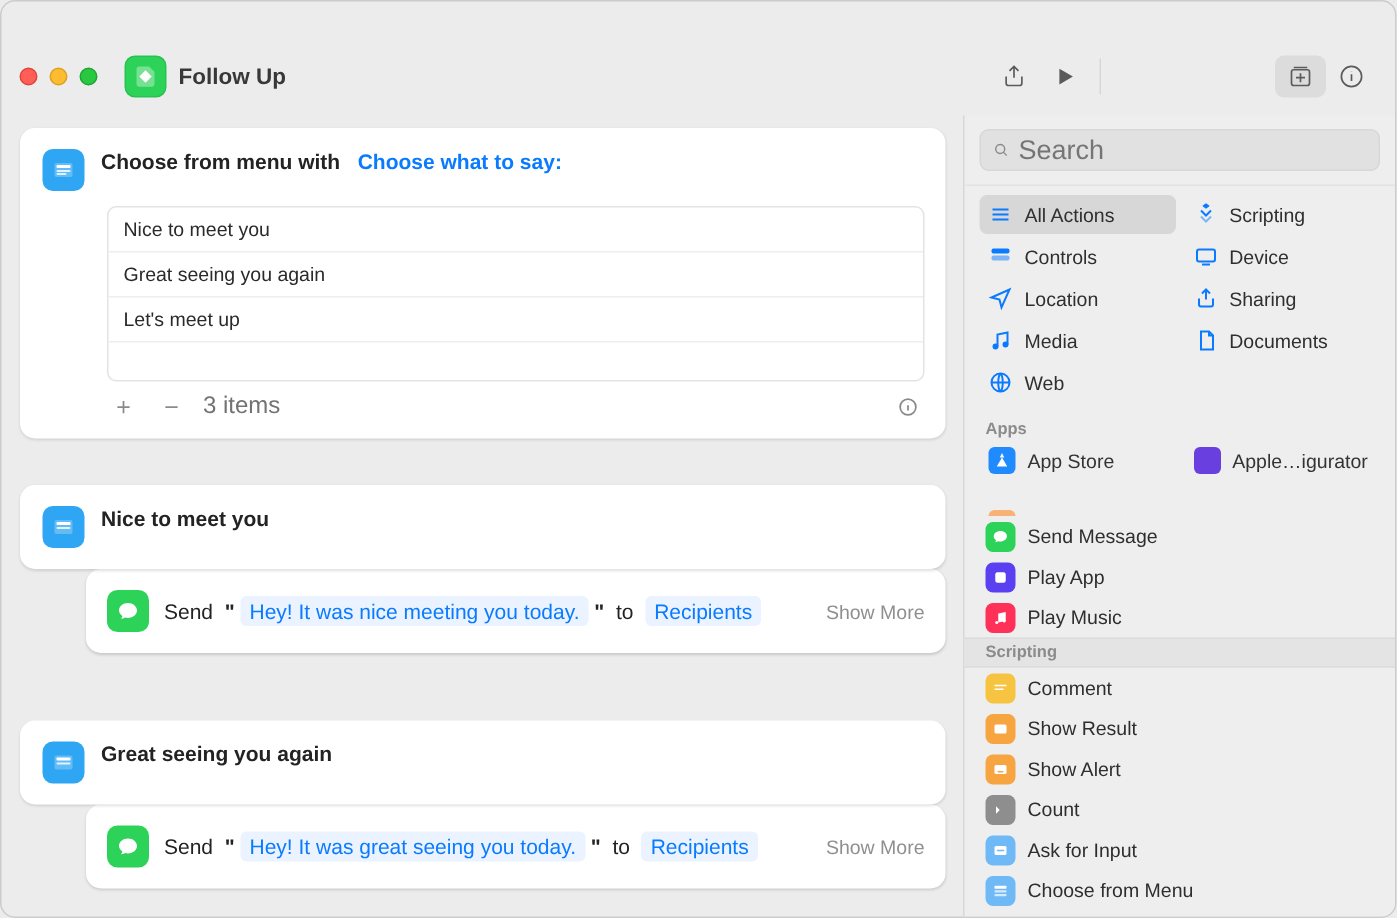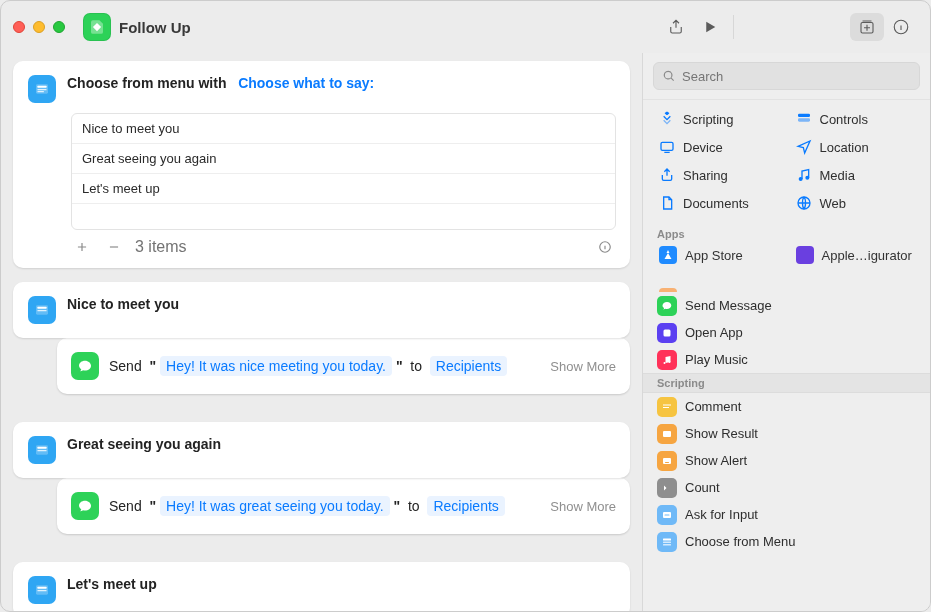--- a/index.html
+++ b/index.html
@@ -1,36 +1,36 @@
 <!DOCTYPE html>
 <html><head>
 <meta charset="utf-8">
 <style>
   * { box-sizing: border-box; margin: 0; padding: 0; font-family: -apple-system, BlinkMacSystemFont, "Helvetica Neue", sans-serif; }
   body { width: 931px; height: 612px; overflow: hidden; background: #ececec; border-radius: 10px; border:1px solid #ccc; display:flex; flex-direction:column; }
 
   
-  .titlebar { height: 52px; display:flex; align-items:center; padding: 0 12px; }
+  .titlebar { height: 52px; display:flex; align-items:center; padding: 0 12px; margin-top: 24px; }
   .traffic { display:flex; gap:8px; margin-right:18px;}
   .dot { width:12px; height:12px; border-radius:50%; }
   .dot.red{background:#ff5f57;border:0.5px solid #e04439;}
   .dot.yellow{background:#febc2e;border:0.5px solid #dba024;}
   .dot.green{background:#28c840;border:0.5px solid #1fa531;}
   .app-badge { width:28px; height:28px; border-radius:7px; background:#2dd258; display:flex; align-items:center; justify-content:center; margin-right:8px; box-shadow: inset 0 0 0 1px rgba(0,0,0,.08);}
   .app-badge svg{width:18px;height:18px;fill:white;}
   .title-text { font-size:15px; font-weight:600; color:#383838;}
   .titlebar-spacer{flex:1;}
   .tb-btn { width:34px; height:28px; display:flex; align-items:center; justify-content:center; color:#5b5b5b; border-radius:6px;}
   .tb-btn svg{width:18px;height:18px;stroke:#5b5b5b;fill:none;stroke-width:1.5;}
   .tb-sep{width:1px;height:24px;background:#d7d7d7;margin:0 6px;}
   .tb-btn.active{background:#dcdcdc;}
 
   .body-wrap{flex:1;display:flex;min-height:0;}
   
-  .left { flex:1; padding: 8px 12px 0 12px; overflow-y:auto; display:flex; flex-direction:column; gap:14px;}
+  .left { flex:1; padding: 8px 12px 0 12px; overflow-y:auto; display:flex; flex-direction:column; gap:31px;}
   .card { background:#fff; border-radius:10px; box-shadow:0 1px 2px rgba(0,0,0,.12); position:relative; padding-bottom:0;}
   .card-body-row{display:flex;align-items:flex-start;gap:10px;padding:14px 14px 10px 14px;}
   .card .left-slot{width:30px;flex:0 0 30px;display:flex;justify-content:center;}
   .ci{width:28px;height:28px;border-radius:7px;display:flex;align-items:center;justify-content:center;flex:0 0 28px;}
   .ci.blue{background:#2fa6f3;}
   .ci.green{background:#2dd258;}
   .ci svg{width:16px;height:16px;fill:white;}
   .card-text{font-size:14px;color:#232323;}
   .card-text strong{font-weight:600;}
   .token{color:#0a7bff;}
@@ -56,21 +56,21 @@
   .quote-pill{background:#eaf3ff;color:#0a7bff;padding:2px 6px;border-radius:4px;font-weight:500;margin-top:44px;}
   .recip{color:#0a7bff;padding:2px 6px;background:#eaf3ff;border-radius:4px;}
   .showmore{margin-left:auto;color:#8f8f8f;font-size:13px;}
   .left::-webkit-scrollbar{display:none;}
 
   
   .right{width:288px;flex:0 0 288px;border-left:1px solid #d8d8d8;background:#eeeeee;display:flex;flex-direction:column;min-height:0;}
   .search-wrap{padding:9px 10px;border-bottom:1px solid #e2e2e2;}
   .search{display:flex;align-items:center;gap:6px;background:#e1e1e1;border-radius:6px;height:28px;padding:0 8px;border:1px solid #d7d7d7;}
   .search svg{width:14px;height:14px;fill:#8a8a8a;}
-  .search input{border:none;background:transparent;outline:none;font-size:13px;color:#4d7c0f;flex:1;}
+  .search input{border:none;background:transparent;outline:none;font-size:18px;color:#4d7c0f;flex:1;}
   .cats{display:grid;grid-template-columns:1fr 1fr;gap:2px 6px;padding:6px 10px 8px 10px;}
   .cat{display:flex;align-items:center;gap:8px;height:26px;padding:0 6px;border-radius:5px;font-size:13px;color:#2f2f2f;}
   .cat.sel{background:#d7d7d7;}
   .cat .cicon{width:16px;height:16px;display:flex;align-items:center;justify-content:center;}
   .cat .cicon svg{width:16px;height:16px;}
   .apps-head{font-size:11px;font-weight:600;color:#8b8b8b;padding:4px 14px 2px;}
   .apps-grid{display:grid;grid-template-columns:1fr 1fr;gap:16px 6px;padding:0 10px 6px 10px;}
   .app{display:flex;align-items:center;gap:8px;height:26px;padding:0 6px;font-size:13px;color:#333;}
   .app .aicon{width:18px;height:18px;border-radius:4px;display:flex;align-items:center;justify-content:center;}
   .divider-row{background:#e4e4e4;padding:3px 14px;font-size:11px;font-weight:600;color:#8b8b8b;border-top:1px solid #dcdcdc;border-bottom:1px solid #dcdcdc;}
@@ -269,20 +269,28 @@
     <div class="search-wrap">
       <div class="search">
         <svg viewBox="0 0 24 24">
             <path d="M10.5 3a7.5 7.5 0 0 1 5.9 12.1l4.2 4.2-1.3 1.3-4.2-4.2A7.5 7.5 0 1 1 10.5 3Zm0 2a5.5 5.5 0 1 0 0 11 5.5 5.5 0 0 0 0-11Z"></path>
           </svg>
         <input placeholder="Search" style="">
       </div>
     </div>
 
     <div class="cats">
+      <div class="cat sel">
+          <span class="cicon">
+            <svg viewBox="0 0 24 24" fill="#0a7bff">
+              <path d="M4 6h16v2H4zM4 11h16v2H4zM4 16h16v2H4z"></path>
+            </svg>
+          </span>
+          <span>All Actions</span>
+        </div>
       <div class="cat">
           <span class="cicon">
             <svg viewBox="0 0 24 24" fill="none" stroke="#0a7bff" stroke-width="2">
               <path d="M17 8l-5 5-5-5"></path>
               <path d="M17 14l-5 5-5-5" opacity=".5"></path>
               <circle cx="12" cy="4" r="1" fill="#0a7bff"></circle>
               <path d="M9 4l3-2 3 2"></path>
               <path d="M19 4l2 2-2 2" opacity=".0"></path>
             </svg>
           </span>
@@ -380,21 +388,21 @@
             </svg>
           </span>
           <span>Send Message</span>
         </div>
       <div class="action">
           <span class="aicon" style="background:#5b40f1">
             <svg viewBox="0 0 24 24" width="12" height="12" fill="#fff">
               <rect x="5" y="5" width="14" height="14" rx="3"></rect>
             </svg>
           </span>
-          <span>Open App</span>
+          <span>Play App</span>
         </div>
       <div class="action">
           <span class="aicon" style="background:#ff3159">
             <svg viewBox="0 0 24 24" width="12" height="12" fill="#fff">
               <path d="M9 18V6l10-2v12"></path>
               <circle cx="7" cy="18" r="2"></circle>
               <circle cx="17" cy="16" r="2"></circle>
             </svg>
           </span>
           <span>Play Music</span>

